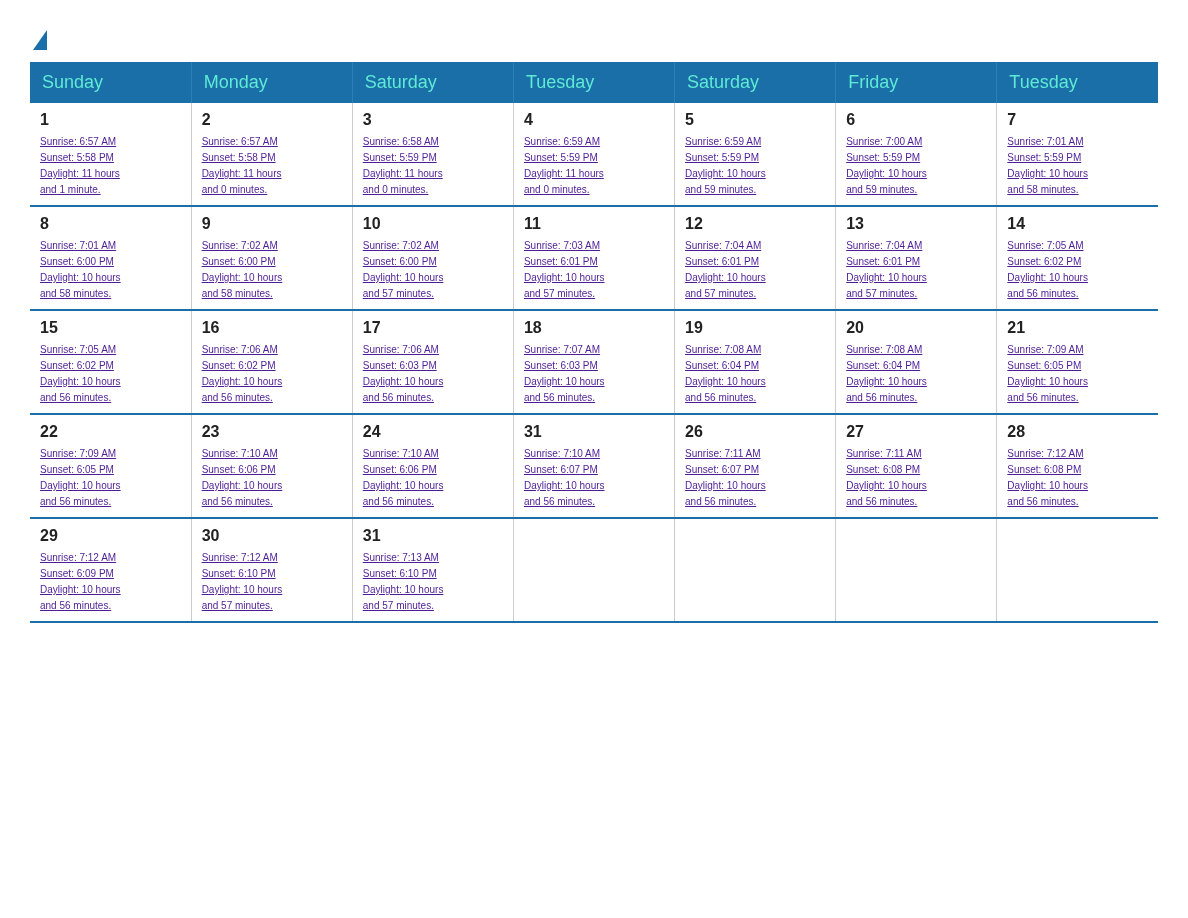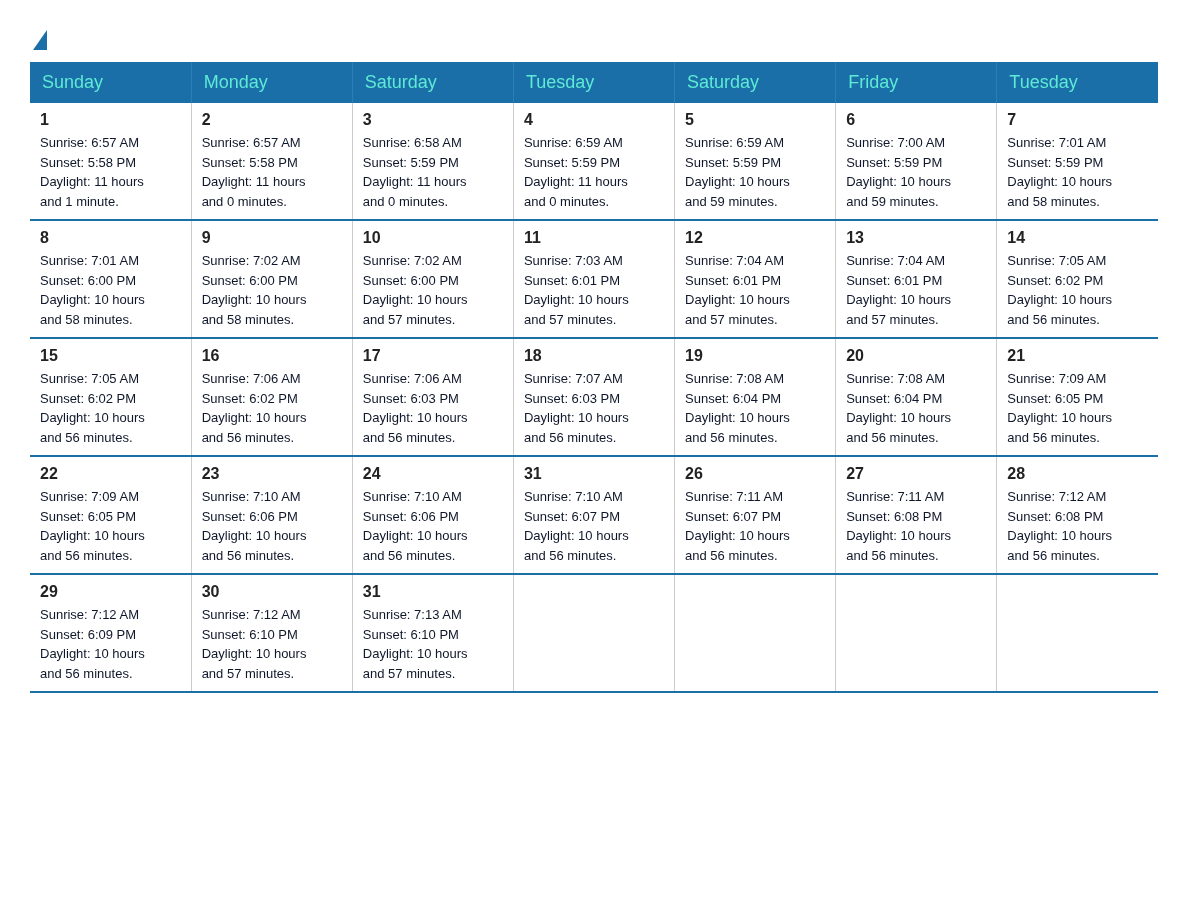--- a/index.html
+++ b/index.html
@@ -113,23 +113,24 @@
 
     .day-number {
       font-size: 16px;
       font-weight: bold;
       color: #222;
       display: block;
       margin-bottom: 4px;
     }
 
     .day-info {
-      font-size: 13px;
-      color: #0f172a;
+      font-size: 10px;
+      color: #4c1d95;
       line-height: 1.5;
+      text-decoration: underline;
     }
 
     .empty-cell {
       background: #fff;
     }
   </style>
 </head>
 <body>
 
 <div class="header-row">

